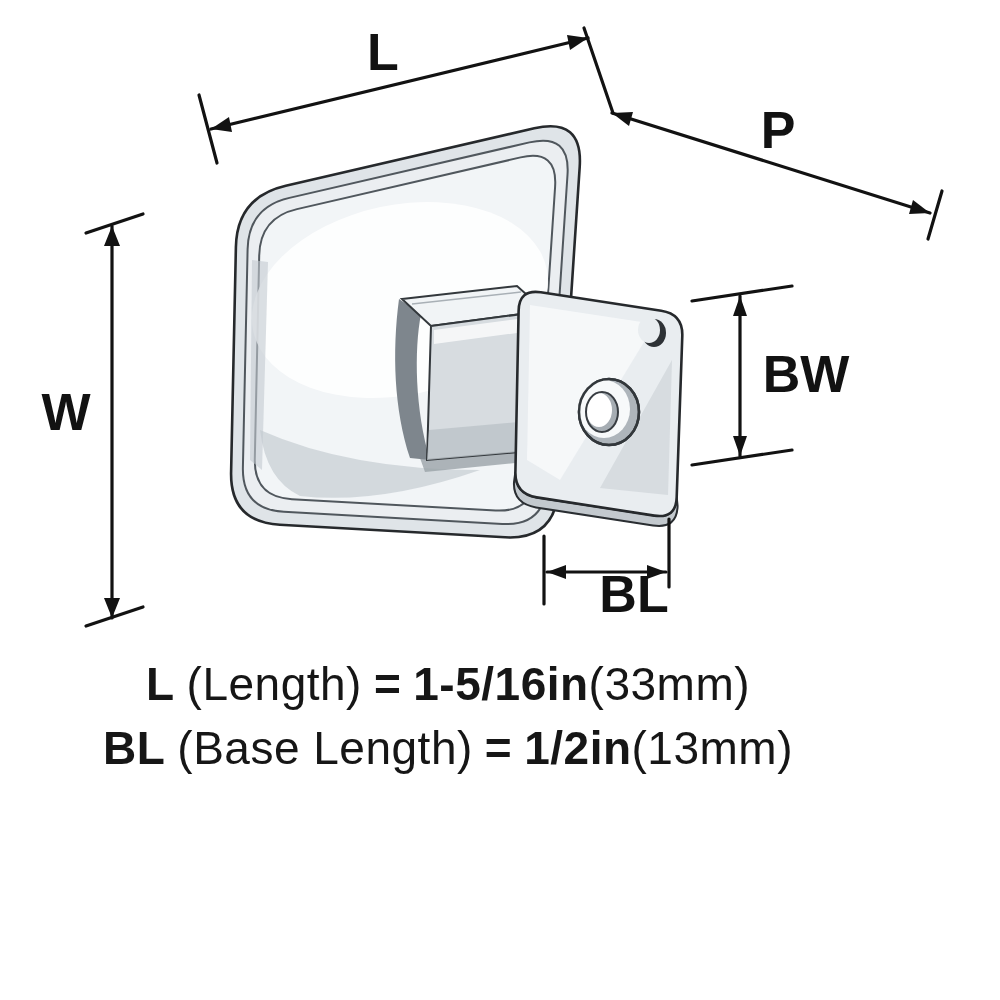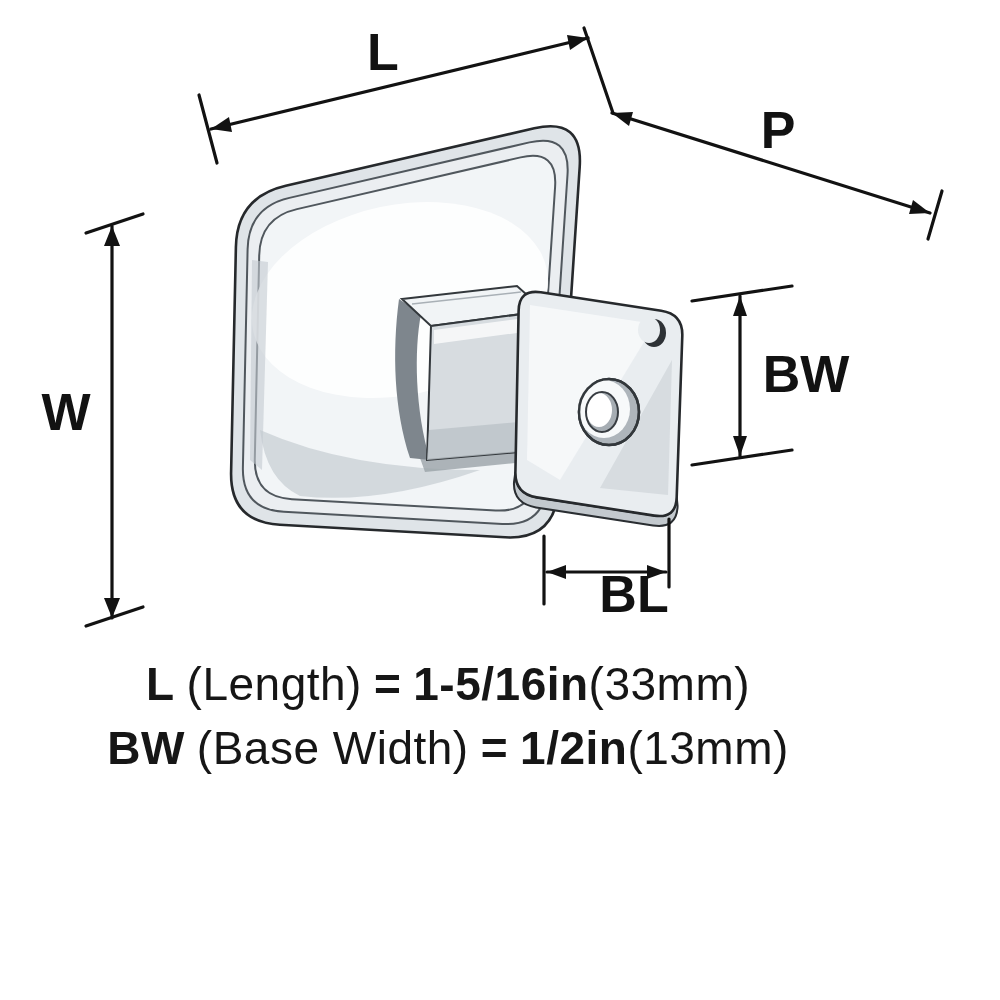--- a/index.html
+++ b/index.html
@@ -137,16 +137,16 @@
         <polygon class="arrow" points="547,572 566,565 566,579"></polygon>
         <polygon class="arrow" points="666,572 647,565 647,579"></polygon>
         <text class="dim-label" x="634" y="612">BL</text>
       </g>
 
     </svg>
   </div>
 
   <div class="specs">
     <div class="spec-line"><span class="b letter">L</span><span class="r">(Length)</span><span class="b eq">=</span><span class="b">1-5/16in</span><span class="r">(33mm)</span></div>
-    <div class="spec-line"><span class="b letter">BW</span><span class="r">(Base Width)</span><span class="b eq">=</span><span class="b">1/2in</span><span class="r">(13mm)</span></div>
+    <div class="spec-line"><span class="b letter">BL</span><span class="r">(Base Length)</span><span class="b eq">=</span><span class="b">1/2in</span><span class="r">(13mm)</span></div>
   </div>
 
 </div>
 
 </body></html>

